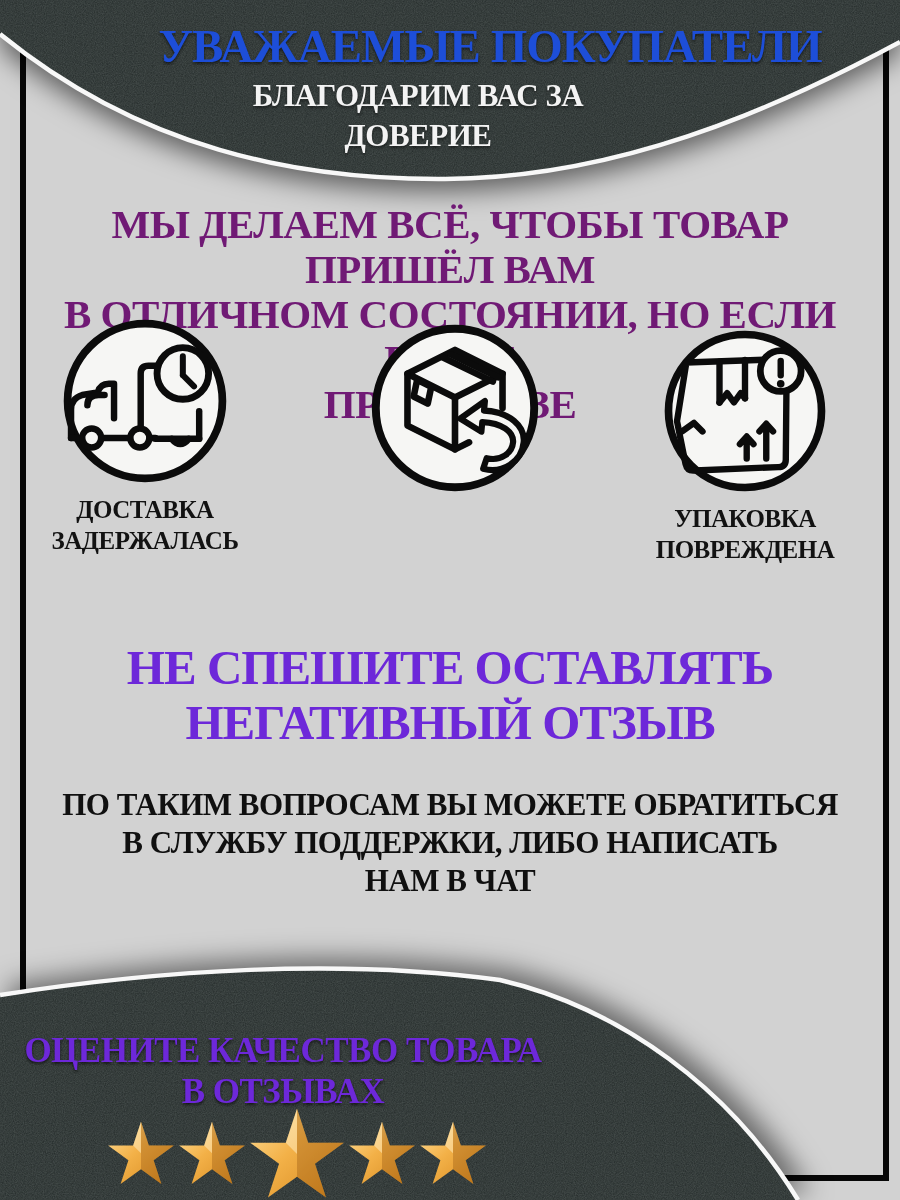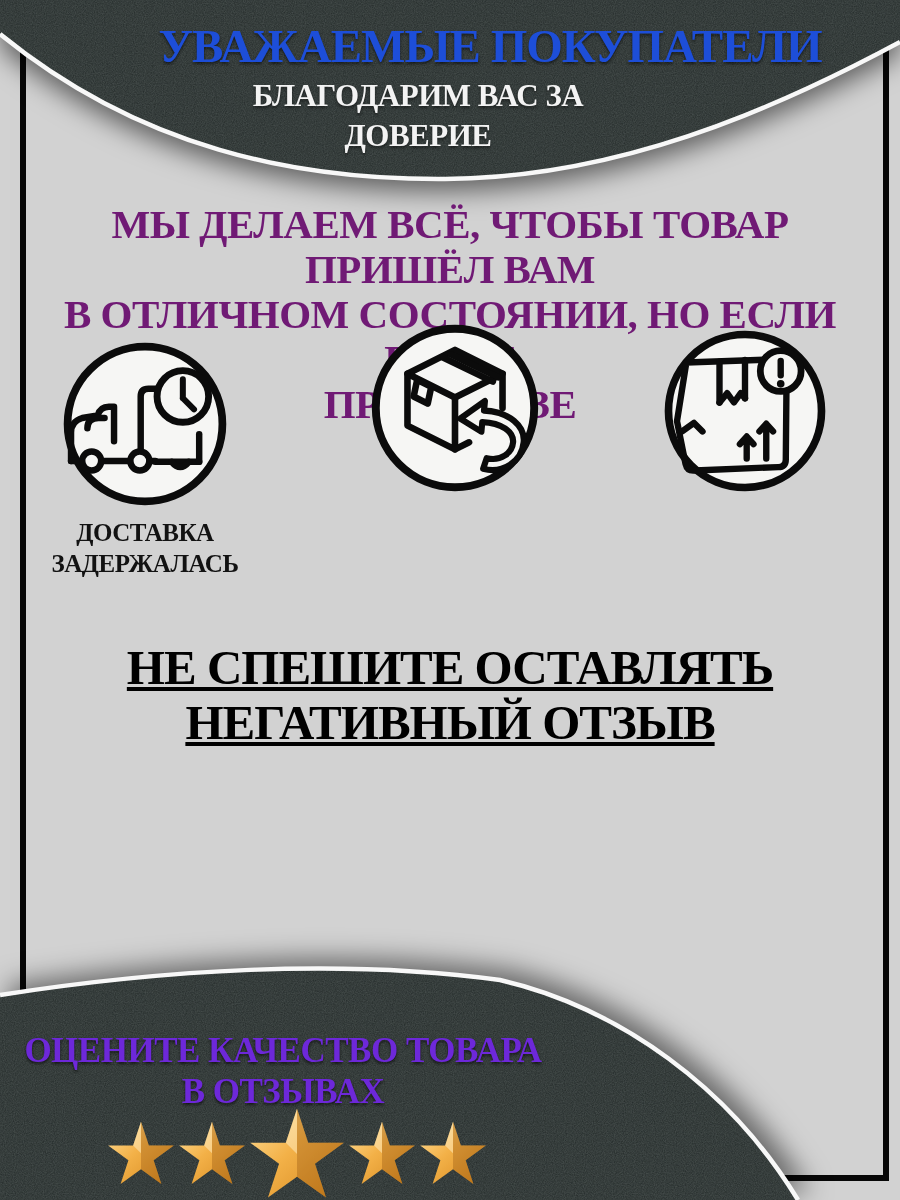--- a/index.html
+++ b/index.html
@@ -41,22 +41,21 @@
   }
   .issue-col{position:absolute;z-index:4;text-align:center;}
   .issue-col .icon-wrap{display:block;margin:0 auto;}
   .issue-label{
     margin-top:7px;font-size:25px;letter-spacing:-0.5px;line-height:31px;
     color:#121212;white-space:pre-line;
   }
   .heading{
     left:50px;top:640px;width:800px;
     font-size:49px;letter-spacing:-1px;line-height:55px;
-    color:#000000;
-    text-decoration:underline;
+    color:#6d28d9;
   }
   .support{
     left:50px;top:786px;width:800px;
     font-size:31px;letter-spacing:-0.5px;line-height:38px;
     color:#101010;
   }
   .footer-msg{
     left:0;top:1030px;width:566px;
     font-size:35px;letter-spacing:-0.5px;line-height:41px;
     color:#6d28d9;text-shadow:0 2px 3px rgba(0,0,0,.6);
@@ -117,21 +116,21 @@
   </svg>
 
   <div class="txt title">УВАЖАЕМЫЕ ПОКУПАТЕЛИ</div>
   <div class="txt subtitle">БЛАГОДАРИМ ВАС ЗА
 ДОВЕРИЕ</div>
 
   <div class="txt intro">МЫ ДЕЛАЕМ ВСЁ, ЧТОБЫ ТОВАР ПРИШЁЛ ВАМ
 В ОТЛИЧНОМ СОСТОЯНИИ, НО ЕСЛИ ВДРУГ
 ПРИ ЗАКАЗЕ</div>
 
-  <div class="issue-col" style="left:15px;top:338px;width:260px;">
+  <div class="issue-col" style="left:15px;top:315px;width:260px;">
     <svg class="icon-wrap" width="172" height="172" viewBox="0 0 200 200">
       <circle cx="100" cy="100" r="90" fill="#f6f6f4" stroke="#0b0b0b" stroke-width="9"></circle>
       <g fill="none" stroke="#0b0b0b" stroke-width="7.5" stroke-linecap="round" stroke-linejoin="round">
         <path d="M95,143 V68 Q95,59 104,59 H113"></path>
         <path d="M14,143 V110 Q14,97 27,93 L45,90 Q48,80 58,80 H64 V120"></path>
         <path d="M33,105 Q33,93 46,93 H53"></path>
         <path d="M14,143 H112"></path>
         <path d="M112,144 H163"></path>
         <path d="M131,144 Q141,156 151,144"></path>
         <path d="M163,144 V112"></path>
@@ -169,25 +168,30 @@
         <path d="M70,42 V90 M100,40 V85"></path>
         <path d="M70,90 L79,79 L87,90 L95,79 L100,85"></path>
         <path d="M26,124 L40,114 L50,124"></path>
         <path d="M102,156 V132 M94,139 L102,130 L110,139"></path>
         <path d="M125,156 V116 M117,124 L125,115 L133,124"></path>
       </g>
       <circle cx="142" cy="53" r="24" fill="#f6f6f4" stroke="#0b0b0b" stroke-width="8"></circle>
       <path d="M142,41 V58" fill="none" stroke="#0b0b0b" stroke-width="7.5" stroke-linecap="round"></path>
       <circle cx="142" cy="68" r="4.5" fill="#0b0b0b"></circle>
     </svg>
+    <div class="issue-label">УПАКОВКА
+ПОВРЕЖДЕНА</div>
   </div>
 
   <div class="txt heading">НЕ СПЕШИТЕ ОСТАВЛЯТЬ
 НЕГАТИВНЫЙ ОТЗЫВ</div>
 
+  <div class="txt support">ПО ТАКИМ ВОПРОСАМ ВЫ МОЖЕТЕ ОБРАТИТЬСЯ
+В СЛУЖБУ ПОДДЕРЖКИ, ЛИБО НАПИСАТЬ
+НАМ В ЧАТ</div>
 
   <div class="txt footer-msg">ОЦЕНИТЕ КАЧЕСТВО ТОВАРА
 В ОТЗЫВАХ</div>
 
   <div class="stars">
     <svg class="star-sm" viewBox="0 0 100 100">
       <polygon points="50,4 61.9,40.1 99.8,40.1 69.1,62.4 80.9,98.5 50,76.2 19.1,98.5 30.9,62.4 0.2,40.1 38.1,40.1" fill="url(#goldG)"></polygon>
       <path d="M50,4 L61.9,40.1 L99.8,40.1 L69.1,62.4 L80.9,98.5 L50,76.2 Z" fill="rgba(133,69,6,0.30)"></path>
       <path d="M50,4 L38.1,40.1 L50,52 Z" fill="rgba(255,240,200,0.5)"></path>
     </svg>

